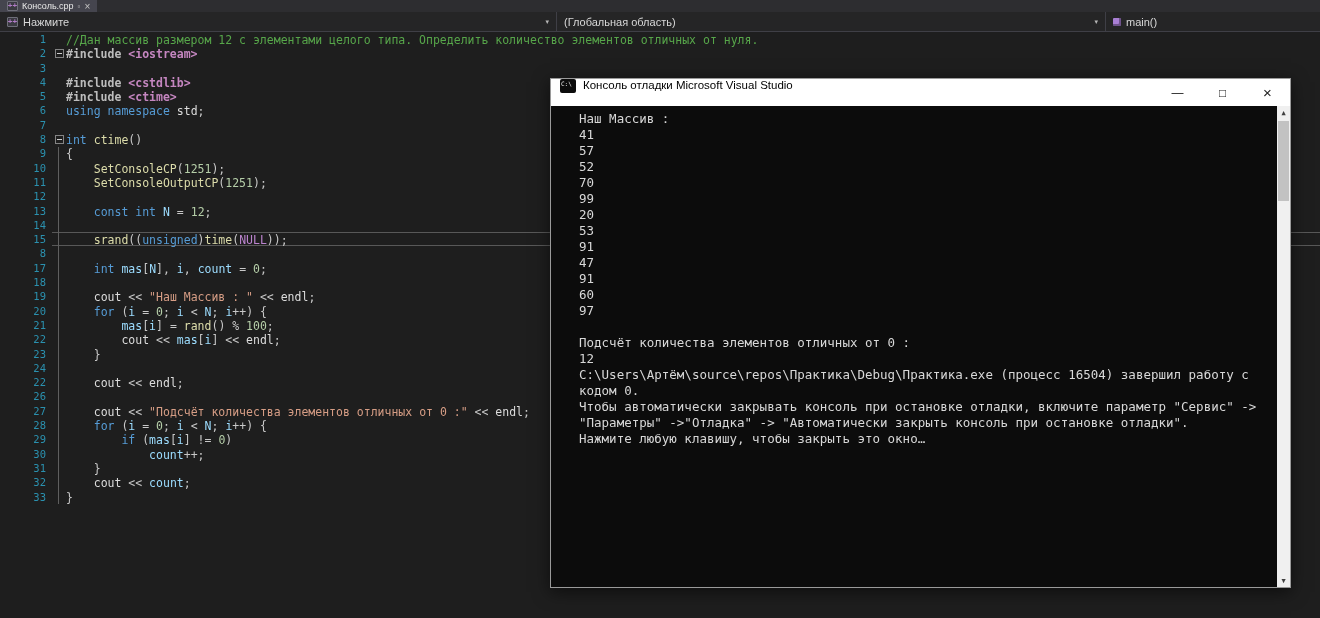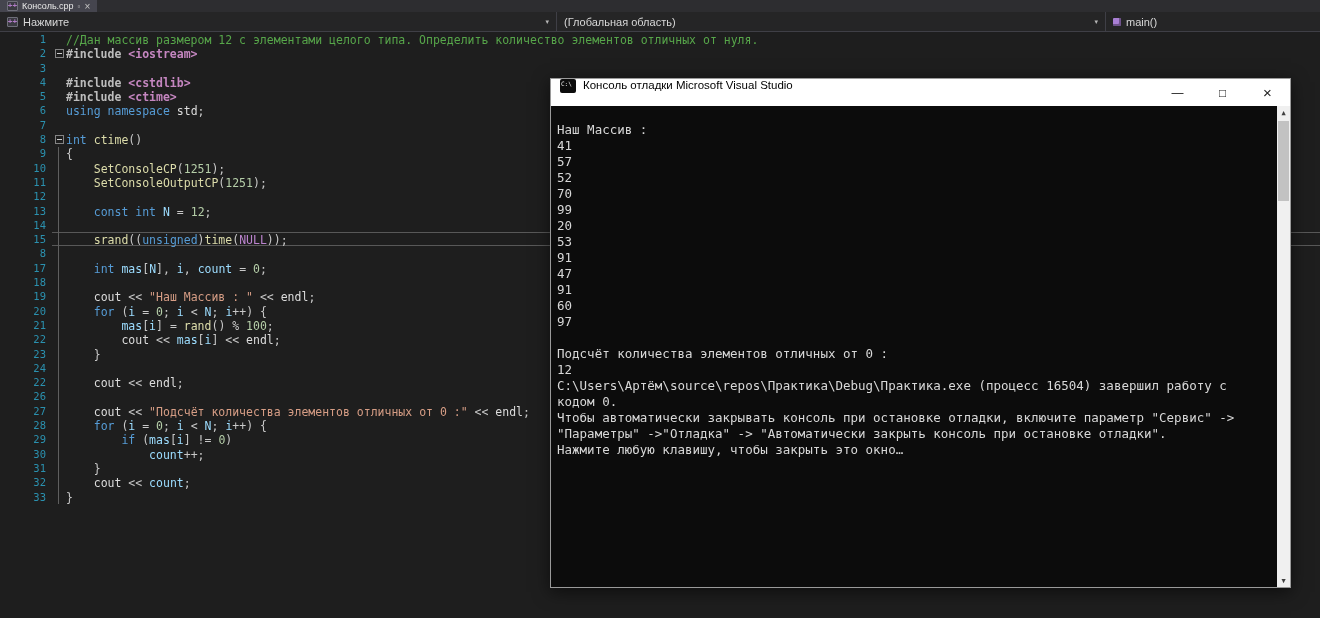--- a/index.html
+++ b/index.html
@@ -63,21 +63,21 @@
   .console-titlebar { flex:none; height:27px; background:#ffffff; display:flex; align-items:flex-start;
                       font-size:11.5px; color:#000; }
   .console-icon { margin:0 7px 0 9px; width:16px; height:14px; background:#0c0c0c; color:#e8e8e8;
                   font-size:6px; font-family:"DejaVu Sans Mono",monospace; padding:1px 0 0 1px;
                   box-sizing:border-box; border-radius:2px; }
   .console-controls { margin-left:auto; display:flex; height:100%; }
   .cbtn { width:45px; display:flex; align-items:center; justify-content:center; font-size:12px; color:#1a1a1a; }
   .cbtn.close { font-size:15px; }
   .console-body { flex:1; position:relative; background:#0c0c0c; color:#d8d8d8; overflow:hidden;
                   font-family:"DejaVu Sans Mono","Liberation Mono",monospace; font-size:12.5px; line-height:16px; }
-  .console-output { padding:16px 20px 0 6px; white-space:pre; }
+  .console-output { padding:5px 20px 0 6px; white-space:pre;margin-left:22px; }
   .cline { height:16px; }
   .console-scrollbar { position:absolute; top:0; right:0; bottom:0; width:13px; background:#f0f0f0; }
   .sb-arrow { position:absolute; left:0; width:13px; height:13px; display:flex; align-items:center;
               justify-content:center; font-size:7px; color:#404040; }
   .sb-arrow.up { top:0; } .sb-arrow.down { bottom:0; }
   .sb-thumb { position:absolute; left:1px; top:15px; width:11px; height:80px; background:#c2c2c2; }
 </style>
 </head>
 <body>
 

